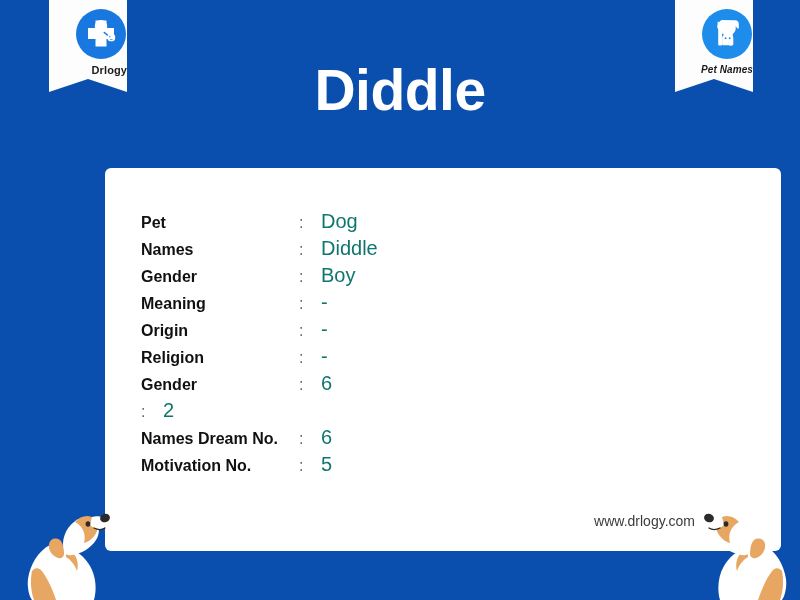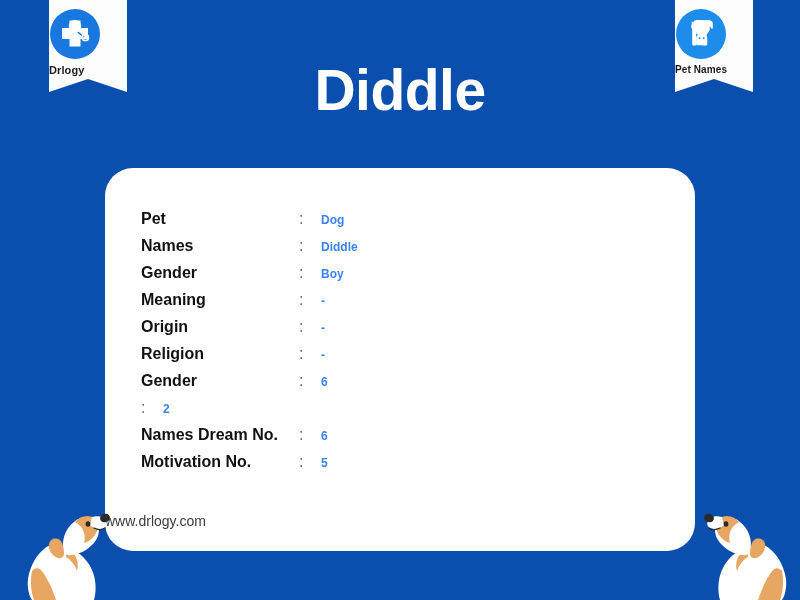--- a/index.html
+++ b/index.html
@@ -15,65 +15,65 @@
   .badge {
     position:absolute;
     top:0;
     width:78px;
     height:92px;
     background:#fdfdfd;
     clip-path:polygon(0 0, 100% 0, 100% 100%, 50% 86%, 0 100%);
     box-shadow:0 2px 5px rgba(0,0,0,.28);
     display:flex;
     flex-direction:column;
-    align-items:flex-start;
+    align-items:flex-end;
     justify-content:flex-start;
     padding-top:8px;
   }
   .badge-left  { left:49px; }
   .badge-right { left:675px; }
 
   .badge-circle {
     width:52px; height:52px;
     border-radius:50%;
     display:block;
   }
   .badge-label {
     margin-top:4px;
     font-size:11px;
     font-weight:bold;
     color:#1b1b1b;
     letter-spacing:.1px;
     white-space:nowrap;
   }
-  .badge-right .badge-label { font-size:10px; }
+  .badge-right .badge-label { font-size:10px;font-style:italic; }
 
   
   .page-title {
     position:absolute;
     top:62px;
     left:0;
     width:800px;
     text-align:center;
     color:#ffffff;
     font-size:57px;
     font-weight:bold;
     letter-spacing:-.5px;
     line-height:1;
   }
 
   
   .card {
     position:absolute;
     left:105px;
     top:168px;
-    width:590px;
+    width:676px;
     height:383px;
     background:#ffffff;
-    border-radius:28px;
+    border-radius:6px;
     overflow:hidden;
     padding-left:16px;
   }
 
   .info-table {
     position:absolute;
     left:36px;
     top:42px;
   }
   .info-row {
@@ -87,32 +87,31 @@
     font-weight:bold;
     color:#111111;
     white-space:nowrap;
   }
   .info-colon {
     width:22px;
     font-size:16px;
     color:#666666;
   }
   .info-value {
-    font-size:12px;
-    color:#3b82f6;
+    font-size:20px;
+    color:#0f766e;
     white-space:nowrap;
-    font-weight:bold;
   }
 
   .card-footer {
     position:absolute;
     left:0;
     top:345px;
     width:590px;
-    text-align:left;
+    text-align:right;
     font-size:14px;
     color:#3b3b3b;
   }
   .dog-left {
     position:absolute;
     left:20px;
     top:493px;
     width:100px;
     height:107px;
   }

